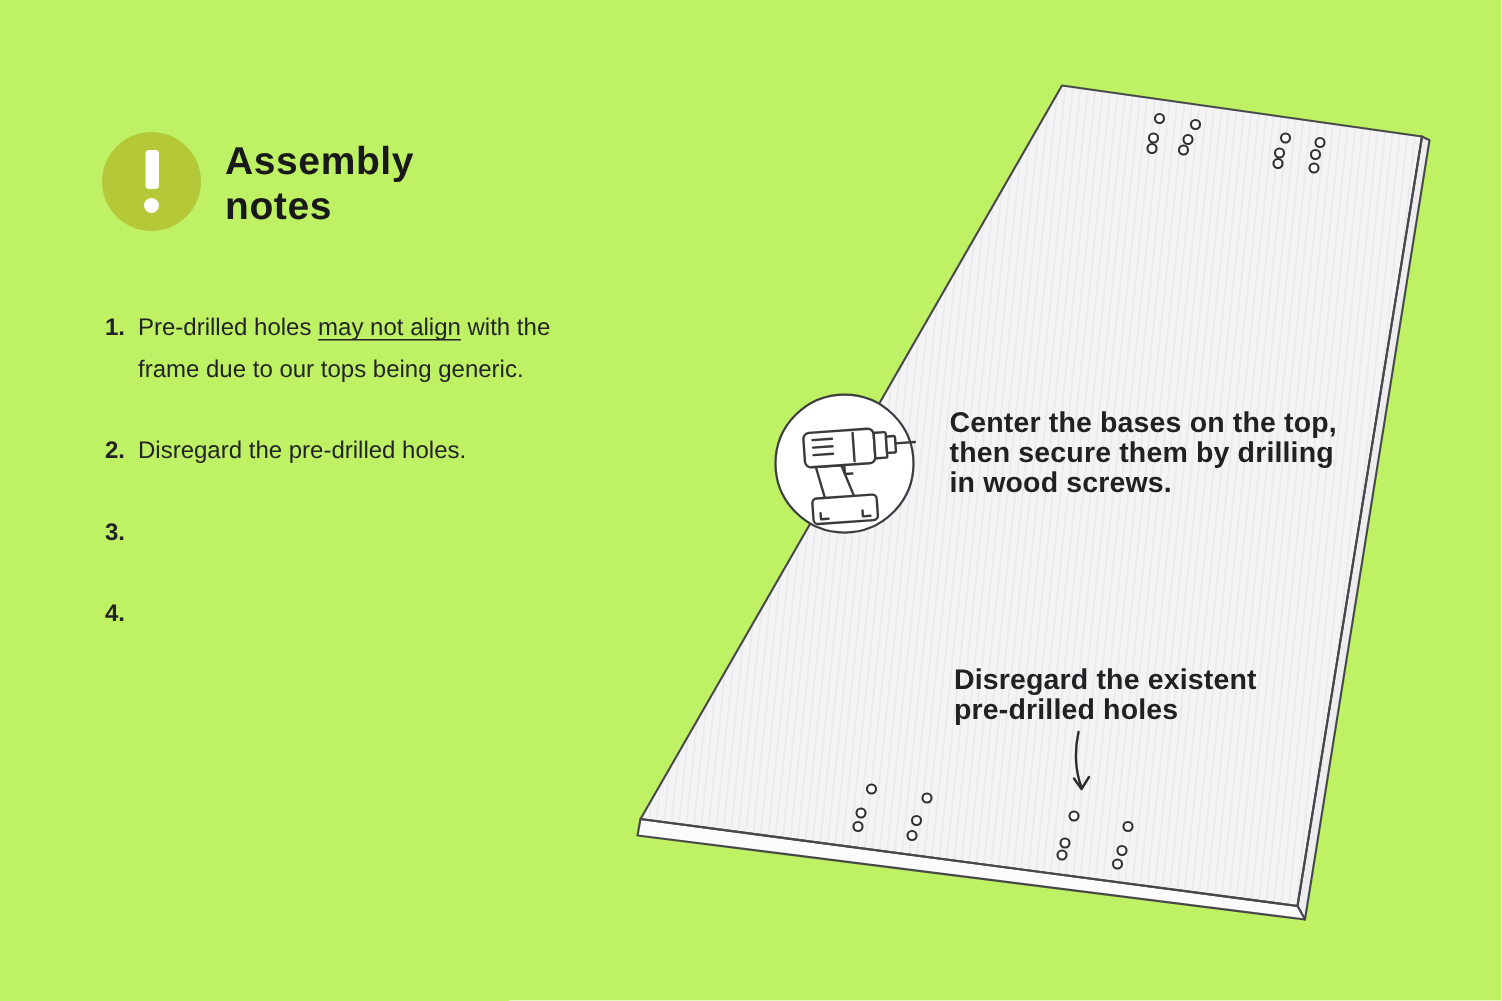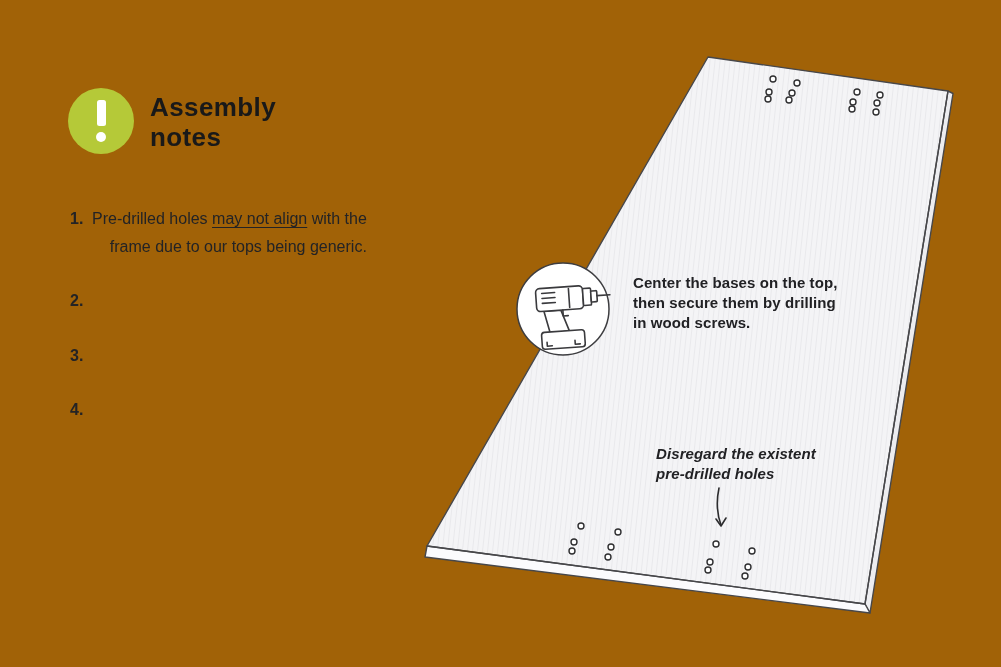--- a/index.html
+++ b/index.html
@@ -6,21 +6,21 @@
     --accent-green:#b5c938;
     --text-dark:#1e1e20;
     --panel-fill:#f4f4f6;
     --panel-stroke:#47474a;
     --grain-line:#e9e9ec;
     --side-fill:#fbfbfd;
     --edge-fill:#ededf0;
   }
   html,body{margin:0;padding:0;background:#fff;}
   .canvas{
-    position:relative;width:1001px;height:667px;background:#a16207;overflow:hidden;
+    position:relative;width:1001px;height:667px;background:#bef264;overflow:hidden;
     font-family:"Liberation Sans",sans-serif;color:var(--text-dark);
   }
   
   .diagram-svg{position:absolute;left:0;top:0;width:1001px;height:667px;}
   .panel-top{fill:var(--panel-fill);stroke:none;}
   .panel-grain{fill:url(#grain);stroke:none;}
   .panel-outline{fill:none;stroke:var(--panel-stroke);stroke-width:1.4;stroke-linejoin:round;}
   .panel-front{fill:var(--side-fill);stroke:var(--panel-stroke);stroke-width:1.4;stroke-linejoin:round;}
   .panel-right{fill:var(--edge-fill);stroke:var(--panel-stroke);stroke-width:1.4;stroke-linejoin:round;}
   .grain-line{stroke:var(--grain-line);stroke-width:1;}
@@ -42,29 +42,29 @@
     font-size:26px;font-weight:700;line-height:30px;letter-spacing:.4px;
     color:#191919;white-space:pre-line;
   }
   .notes{
     position:absolute;left:70px;top:205px;width:335px;margin:0;padding:0;list-style:none;
     font-size:16px;line-height:27.5px;color:#232325;
   }
   .note{display:flex;margin-bottom:27px;}
   .note:last-child{margin-bottom:0;}
   .num{flex:0 0 22px;font-weight:700;}
-  .txt{white-space:pre-line;text-align:right;}
+  .txt{white-space:pre-line;}
   .u{text-decoration:underline;text-underline-offset:3px;}
   
   .anno{
-    position:absolute;font-size:15px;font-weight:700;line-height:20px;
+    position:absolute;font-size:19px;font-weight:700;line-height:20px;
     color:#212124;white-space:pre-line;letter-spacing:.1px;
   }
   .anno-drill{left:633px;top:273px;}
-  .anno-holes{left:656px;top:444px;font-style:italic;}
+  .anno-holes{left:636px;top:444px;}
 </style>
 </head>
 <body>
 
 <div class="canvas">
 
   <svg class="diagram-svg" viewBox="0 0 1001 667" xmlns="http://www.w3.org/2000/svg">
     <defs>
       <pattern id="grain" width="5" height="40" patternUnits="userSpaceOnUse" patternTransform="rotate(6)">
         <line class="grain-line" x1="2.5" y1="0" x2="2.5" y2="40"></line>
@@ -140,20 +140,21 @@
 notes</h1>
 
   <ol class="notes">
     <li class="note">
       <span class="num">1.</span>
       <span class="txt"><span>Pre-drilled holes </span><span class="u">may not align</span><span> with the
 frame due to our tops being generic.</span></span>
     </li>
     <li class="note">
       <span class="num">2.</span>
+      <span class="txt"><span>Disregard the pre-drilled holes.</span></span>
     </li>
     <li class="note">
       <span class="num">3.</span>
     </li>
     <li class="note">
       <span class="num">4.</span>
     </li>
   </ol>
 
   <div class="anno anno-drill">Center the bases on the top,

